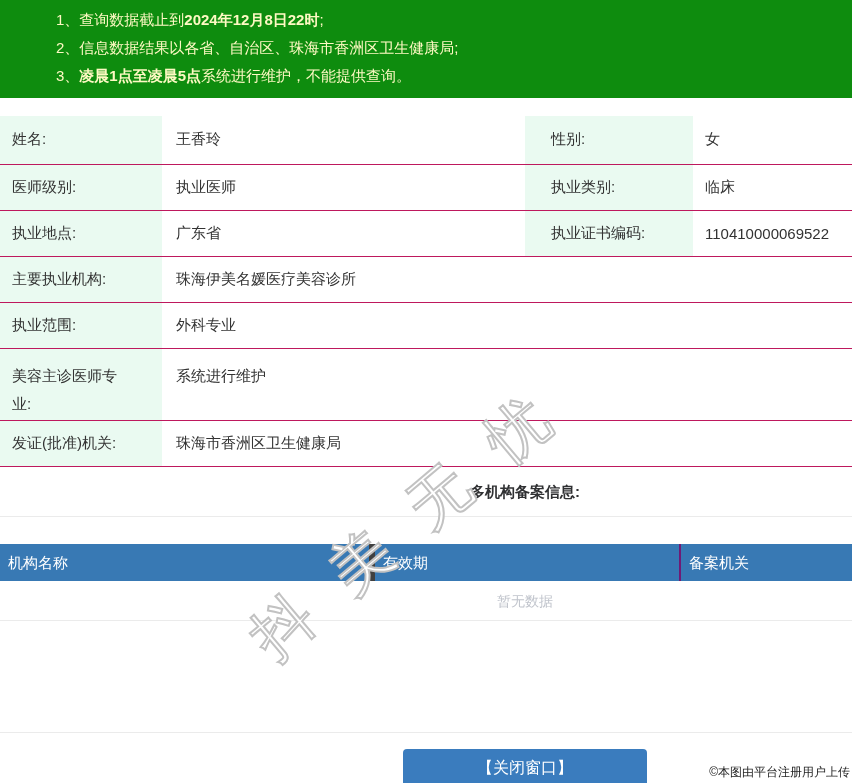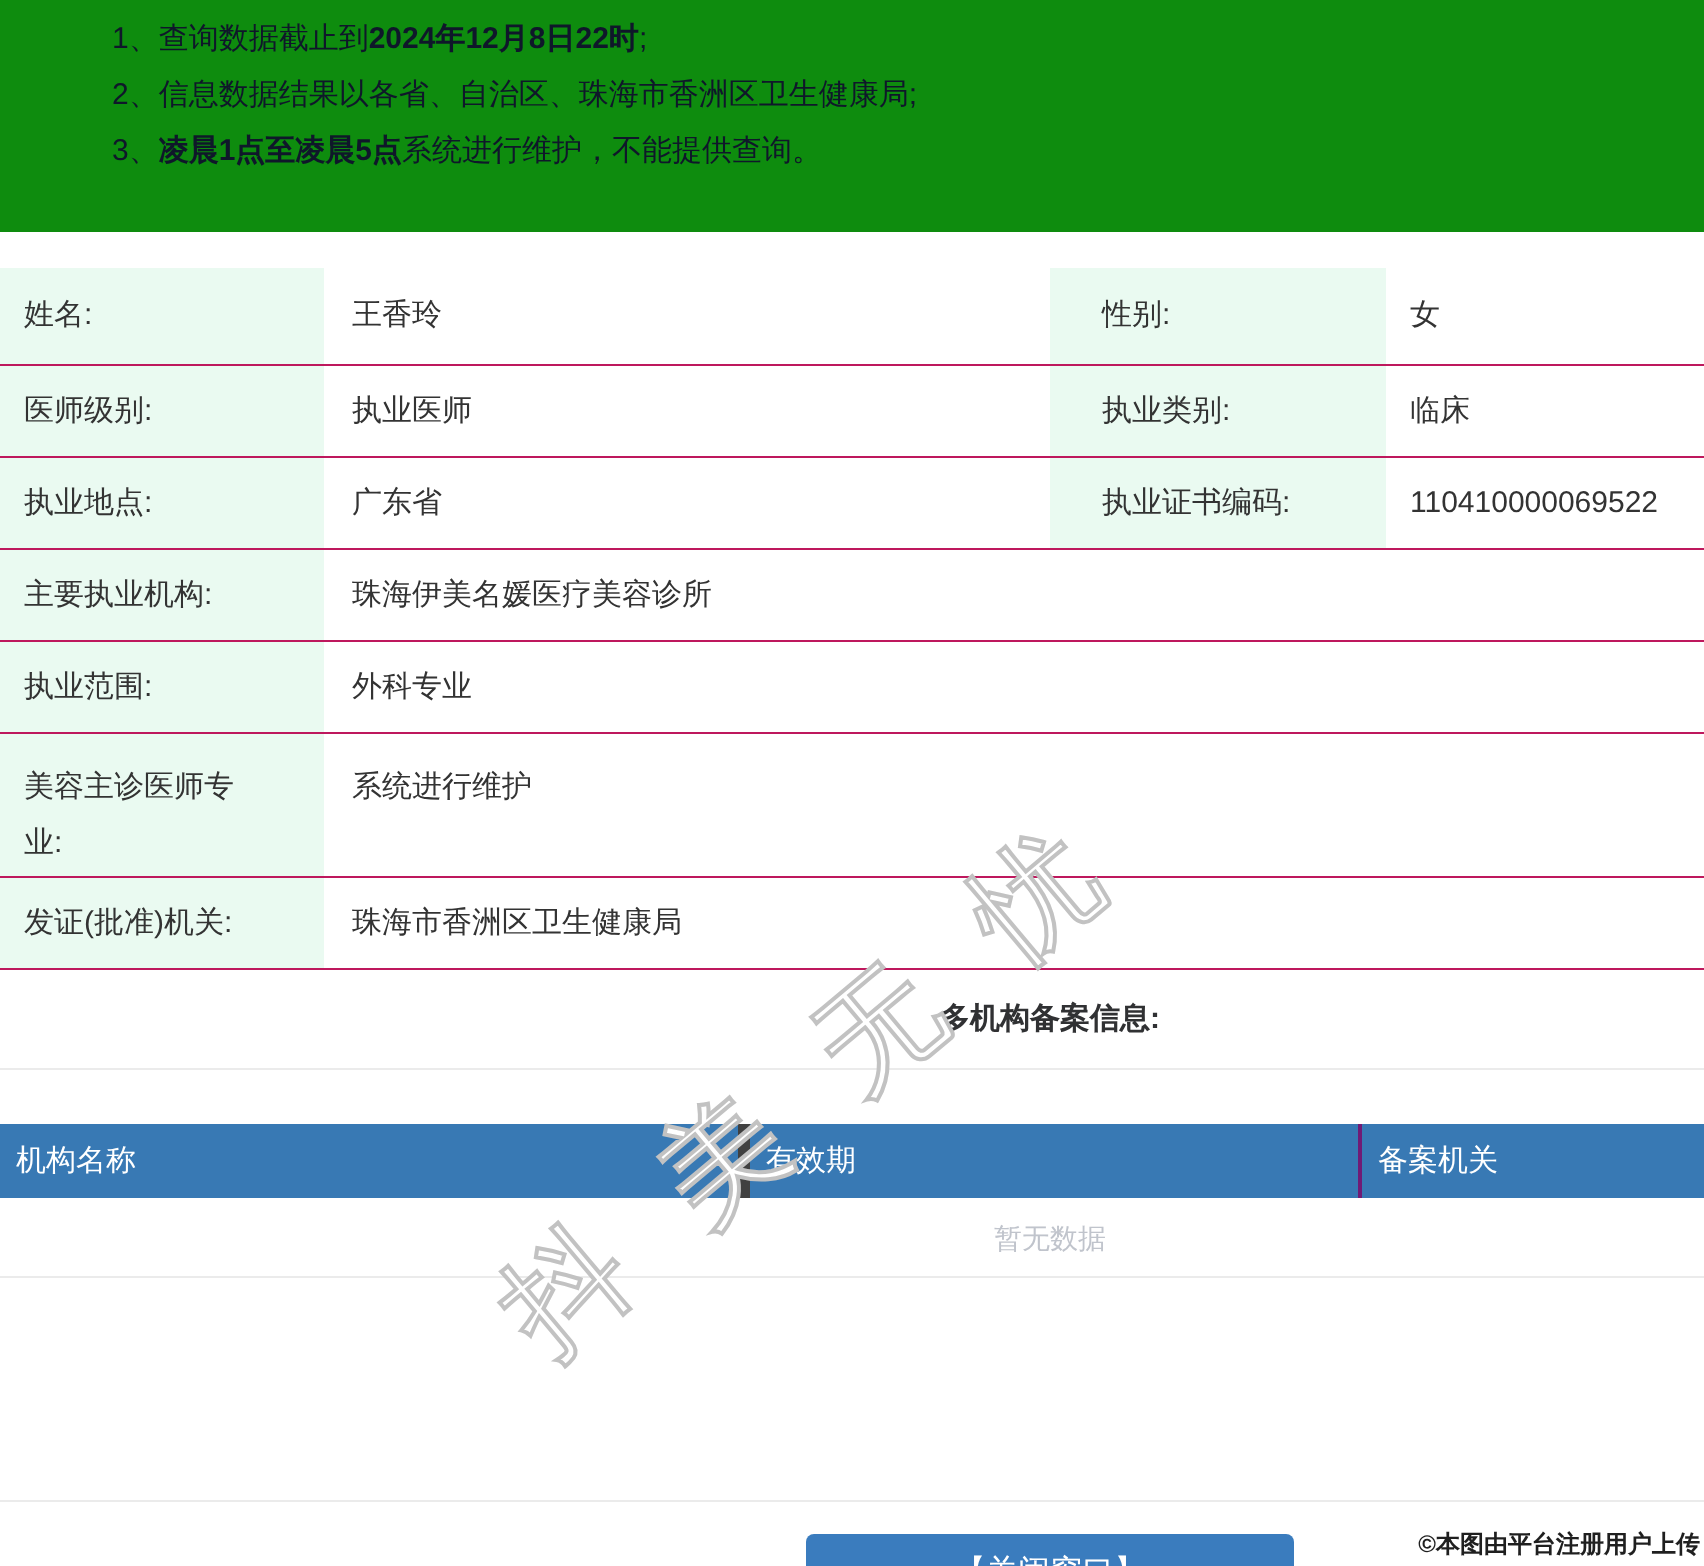--- a/index.html
+++ b/index.html
@@ -4,22 +4,22 @@
 <style>
   * { margin:0; padding:0; box-sizing:border-box; }
   html,body { background:#fff; }
   body { font-family:"Liberation Sans", sans-serif; }
   .page {
     position:relative; width:852px; height:783px;
     overflow:hidden; background:#fff;
   }
   
   .banner {
-    width:852px; height:116px; background:#0e8c0e;
-    padding:6px 0 0 56px; color:#0f172a; font-size:15px;
+    width:852px; height:98px; background:#0e8c0e;
+    padding:6px 0 0 56px; color:#fef9c3; font-size:15px;
   }
   .notice-line { line-height:28px; white-space:nowrap; }
   .notice-line b { font-weight:bold; }
   
   .content { position:relative; width:1050px; }
   
   .watermark {
     position:absolute; left:417px; top:400px; z-index:2;
     transform:translate(-50%,-50%) rotate(-40deg);
     font-size:60px; letter-spacing:42px; white-space:nowrap;
@@ -58,21 +58,21 @@
   .footer { width:1050px; text-align:center; }
   .close-btn {
     margin-top:16px; width:244px; height:40px;
     background:#3a7cbe; color:#fff; font-size:16px;
     border:none; border-radius:4px; cursor:pointer;
     font-family:"Liberation Sans", sans-serif;
   }
   
   .badge {
     position:absolute; right:2px; bottom:2px; z-index:6;
-    font-size:12px; font-weight:bold; color:#1f1f1f;
+    font-size:12px; font-weight:normal; color:#1f1f1f;
     text-shadow:-1px -1px 0 #fff, 1px -1px 0 #fff, -1px 1px 0 #fff, 1px 1px 0 #fff;
   }
 </style>
 </head>
 <body>
 
 <div class="page">
 
   <div class="banner">
     <div class="notice-line"><span>1、</span><span>查询数据截止到</span><b>2024年12月8日22时</b><span>;</span></div>

